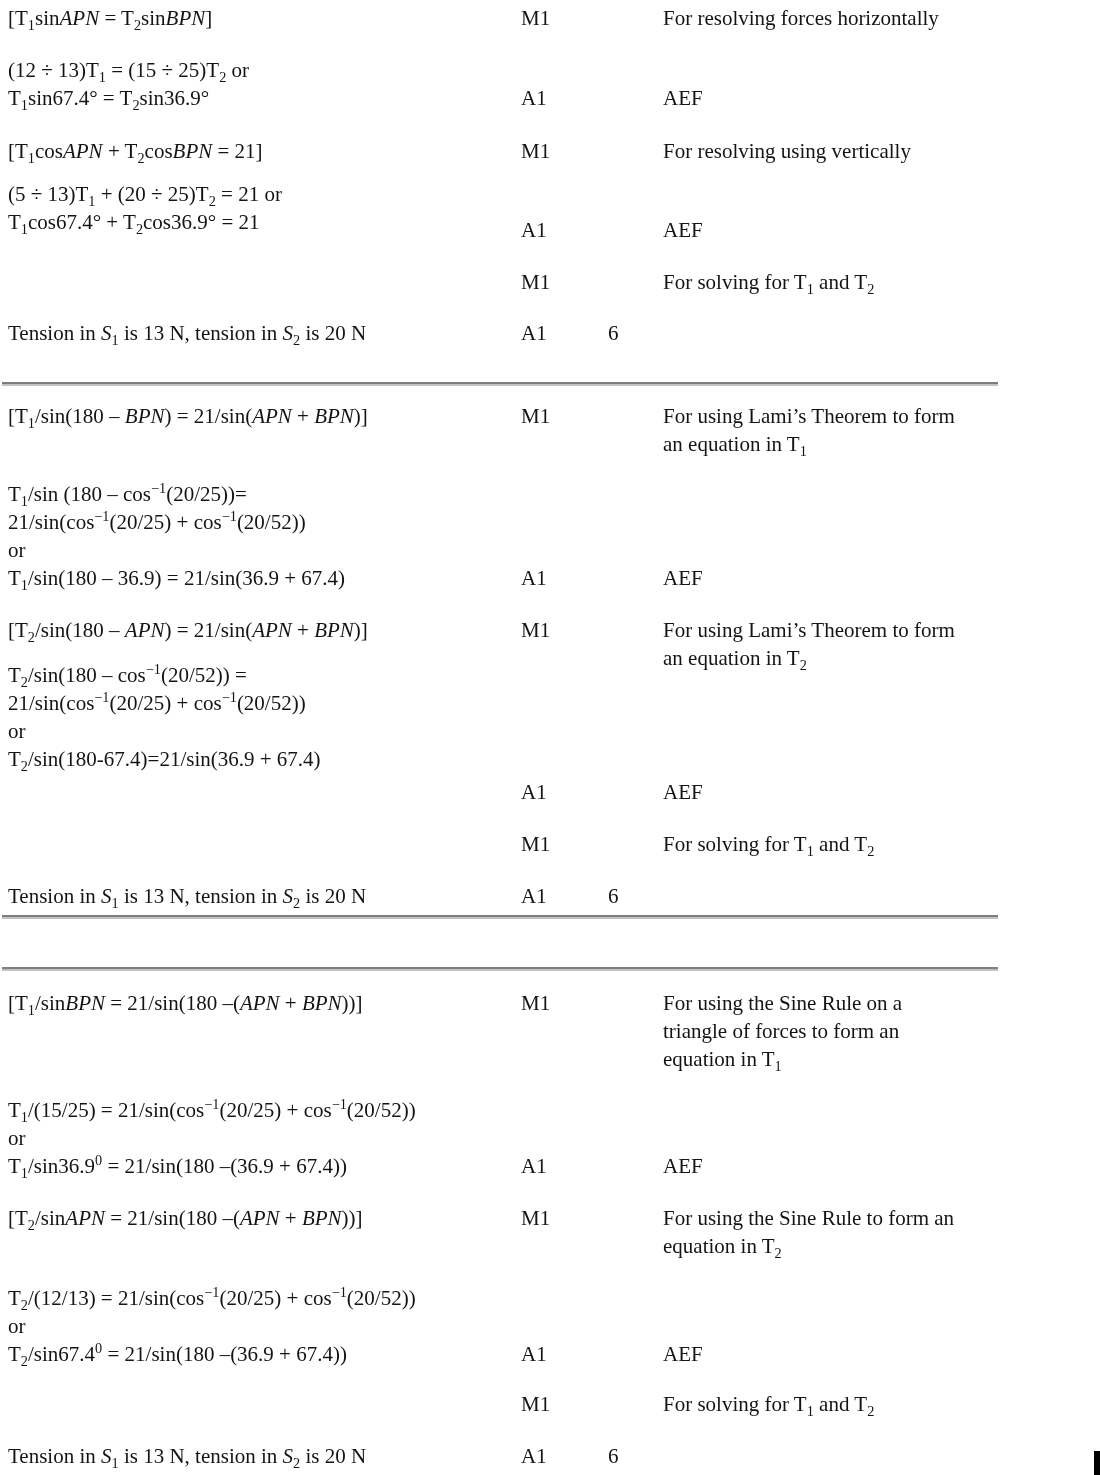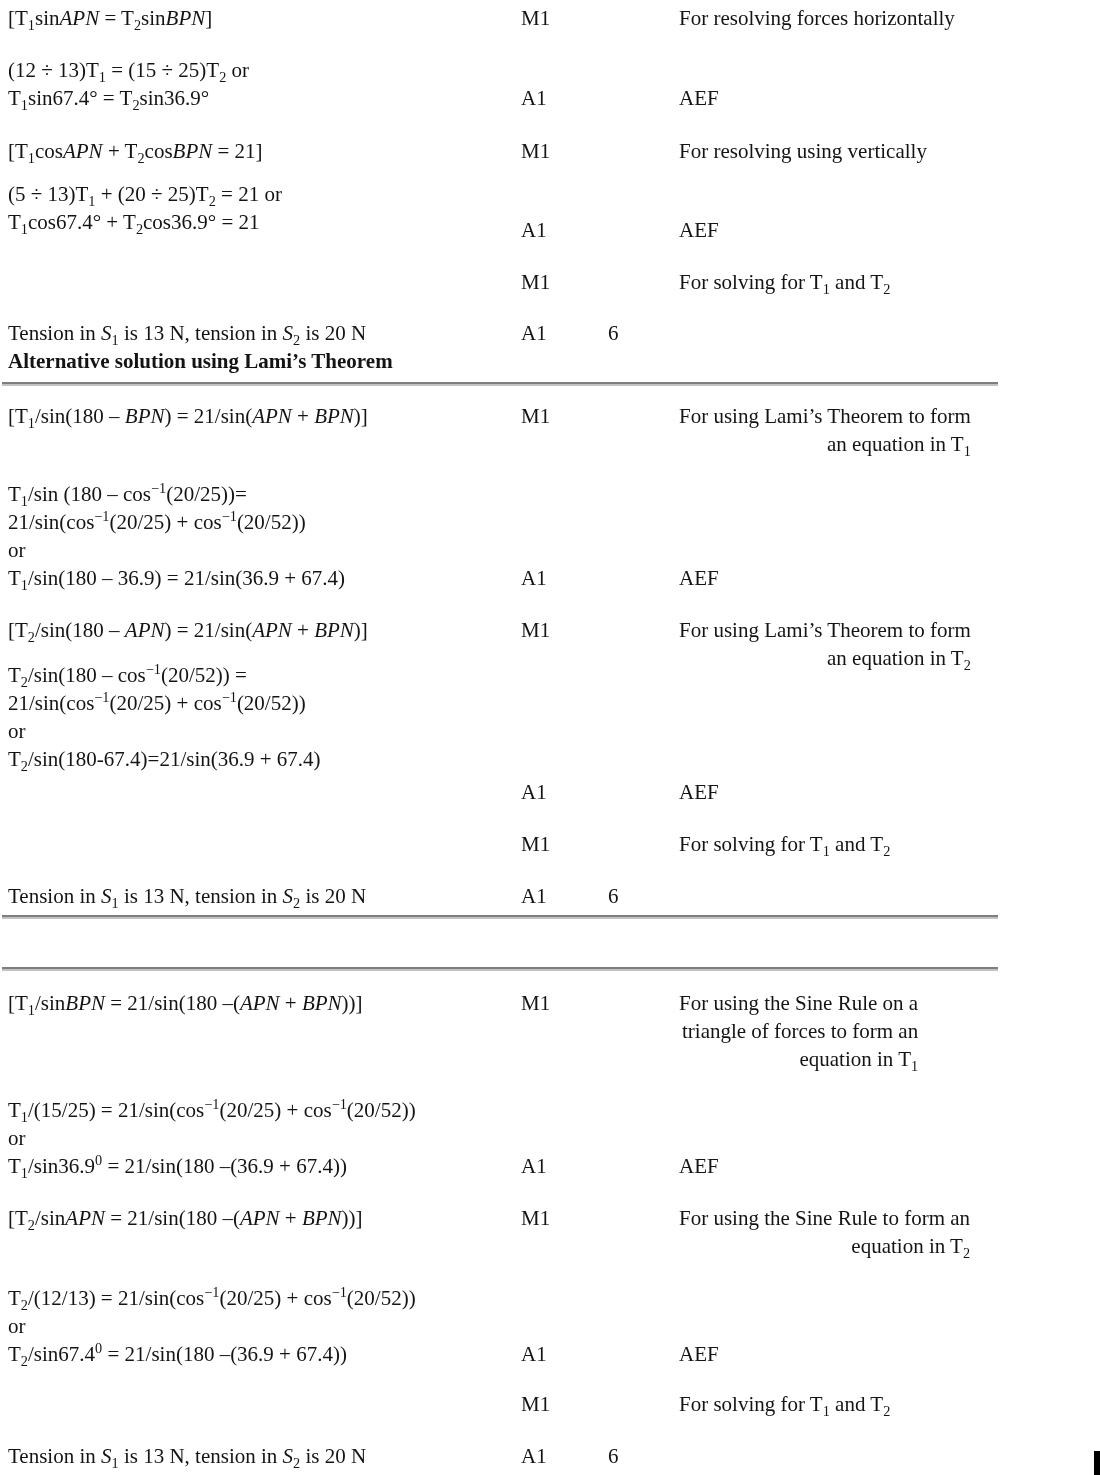--- a/index.html
+++ b/index.html
@@ -11,21 +11,21 @@
     font-family: "Liberation Serif", "DejaVu Serif", serif;
     font-size: 21px;
     line-height: 28px;
     color: #141414;
     overflow: hidden;
   }
   .cell { position: absolute; white-space: nowrap; }
   .eq    { left: 8px; }
   .mark  { left: 521px; }
   .total { left: 608px; }
-  .desc  { left: 679px; text-align: right; }
+  .desc  { left: 663px; }
   .heading { position: absolute; left: 8px; font-weight: 700; white-space: nowrap; }
   .rule {
     position: absolute;
     left: 2px;
     width: 996px;
     height: 4px;
     background: linear-gradient(to bottom, #7e7e7e 0 55%, #c2c2c2 55% 100%);
   }
   .artifact { position: absolute; background: #000000; }
   sub, sup { font-size: 68%; line-height: 0; }
@@ -56,21 +56,20 @@
 
     <div class="cell mark" style="top:268px">M1</div>
     <div class="cell desc" style="top:268px">For solving for T<sub>1</sub> and T<sub>2</sub></div>
 
     <div class="cell eq" style="top:319px">Tension in <i>S</i><sub>1</sub> is 13 N, tension in <i>S</i><sub>2</sub> is 20 N</div>
     <div class="cell mark" style="top:319px">A1</div>
     <div class="cell total" style="top:319px">6</div>
   </div>
 
   
-  <div class="heading" style="top:347px">Alternative solution using Lami’s Theorem</div>
   <div class="rule" style="top:382px"></div>
 
   
   <div class="grp">
     <div class="cell eq" style="top:402px">[T<sub>1</sub>/sin(180 – <i>BPN</i>) = 21/sin(<i>APN</i> + <i>BPN</i>)]</div>
     <div class="cell mark" style="top:402px">M1</div>
     <div class="cell desc" style="top:402px">For using Lami’s Theorem to form<br>an equation in T<sub>1</sub></div>
 
     <div class="cell eq" style="top:480px">T<sub>1</sub>/sin (180 – cos<sup>−1</sup>(20/25))=<br>21/sin(cos<sup>−1</sup>(20/25) + cos<sup>−1</sup>(20/52))<br>or<br>T<sub>1</sub>/sin(180 – 36.9) = 21/sin(36.9 + 67.4)</div>
     <div class="cell mark" style="top:564px">A1</div>

